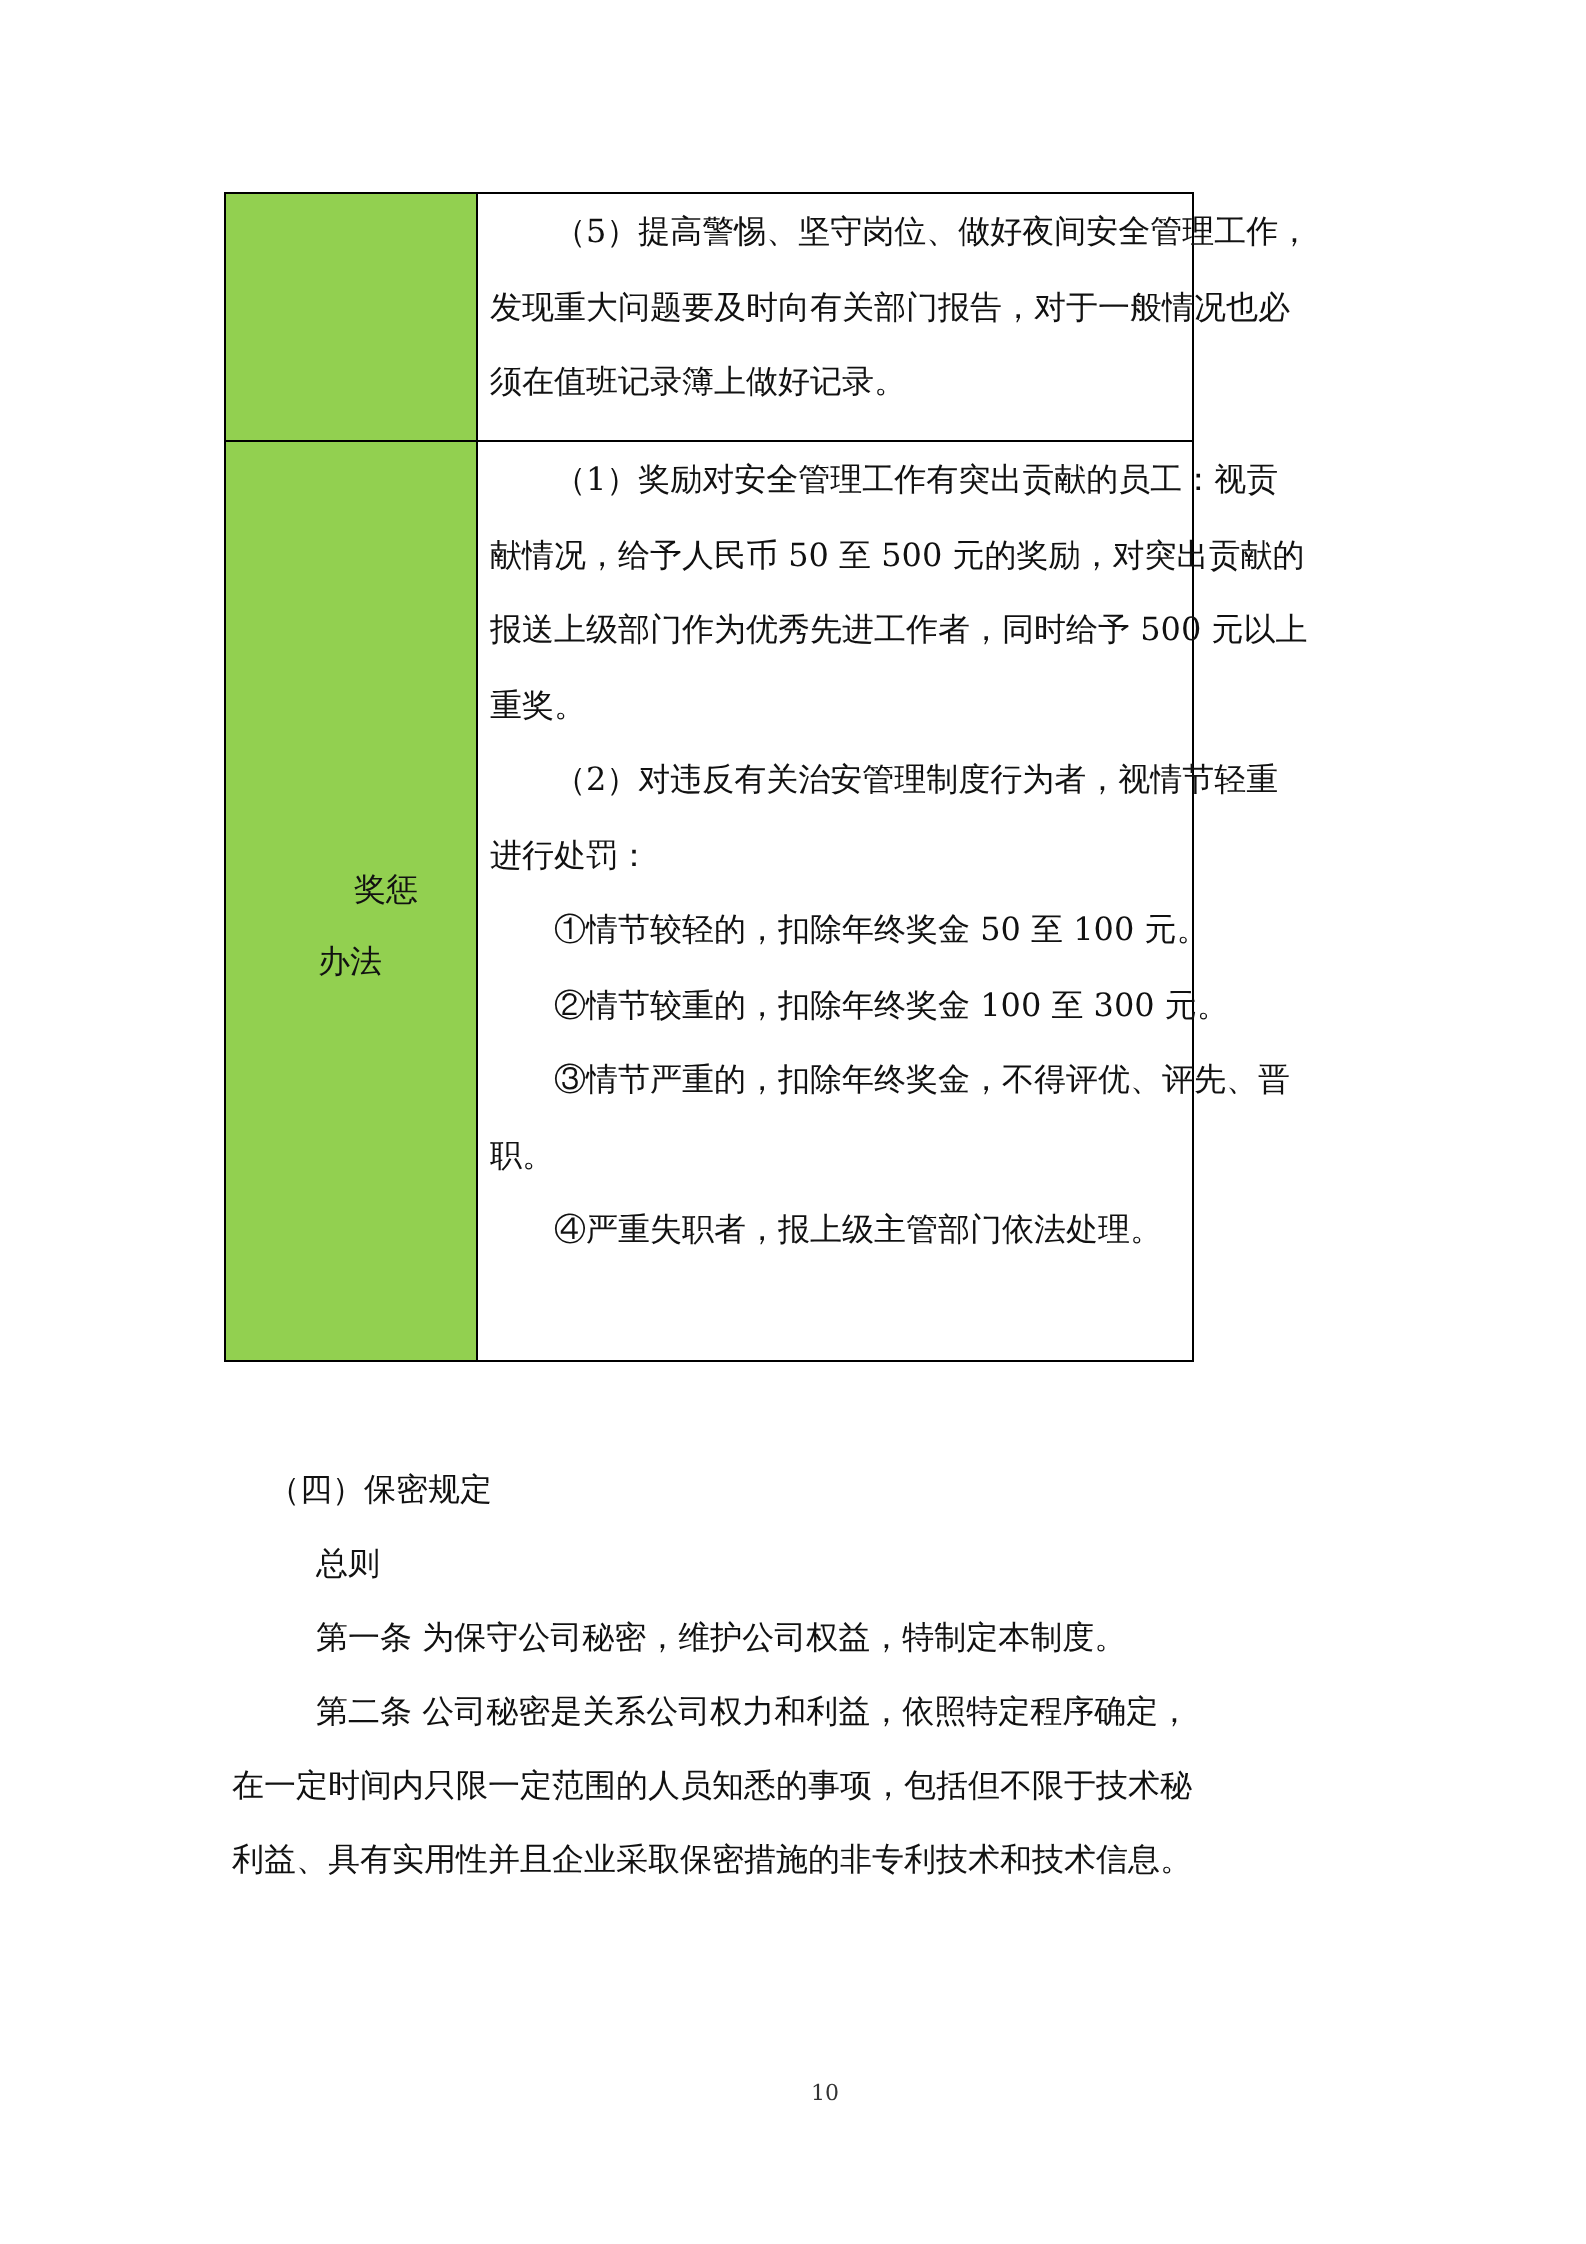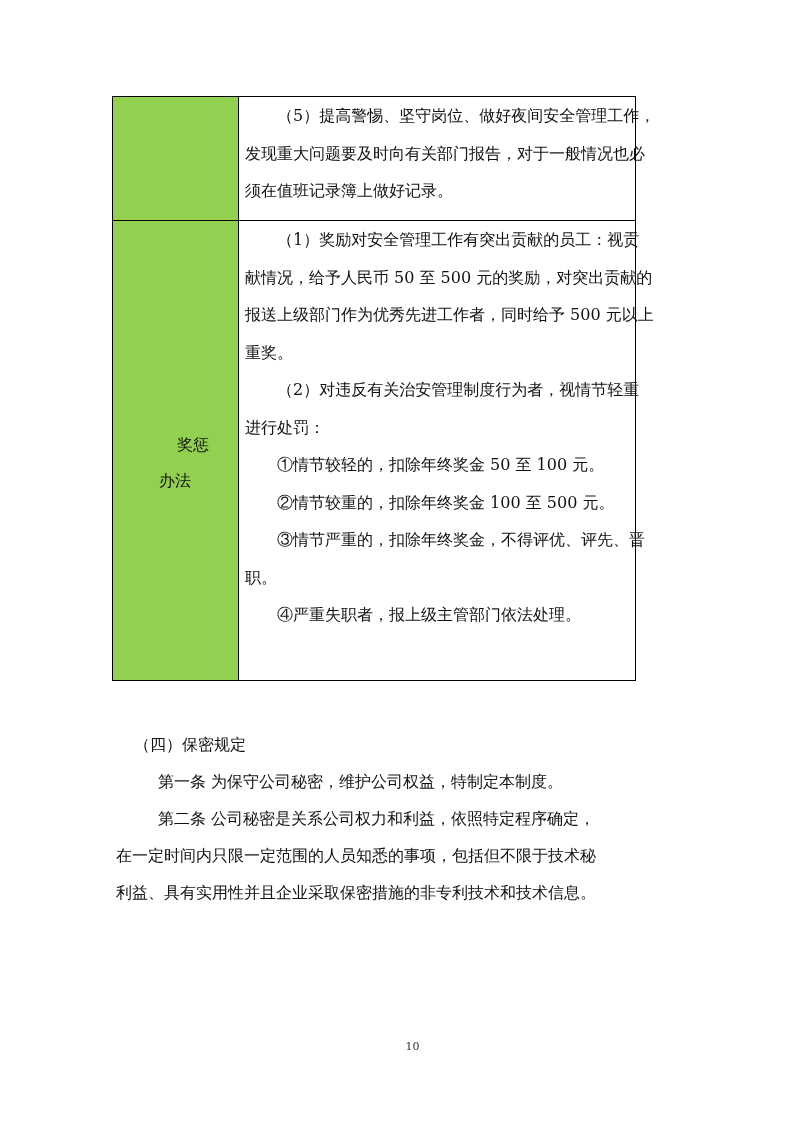--- a/index.html
+++ b/index.html
@@ -1,18 +1,18 @@
 <!DOCTYPE html>
 <html><head>
 <meta charset="utf-8">
 <style>
   html, body { margin: 0; padding: 0; background: #ffffff; }
   body { width: 793px; height: 1122px; position: relative; overflow: hidden;
          font-family: "DejaVu Serif", "Liberation Serif", serif; color: #111; }
-  .tbl { position: absolute; left: 112px; top: 96px; width: 524px;
+  .tbl { position: absolute; left: 112px; top: 96px; width: 485px;
          border-collapse: collapse; table-layout: fixed; }
   .tbl td { border: 1.5px solid #000; vertical-align: top; padding: 16px; }
   .tbl td.lab { width: 93px; background: #92d050; }
   .tbl td.content { padding: 0 6px 0 6px; }
   .p { font-size: 16px; line-height: 37.5px; margin: 0; white-space: nowrap; }
   .ind { text-indent: 32px; }
   .ind-x { text-indent: 32px; }
   .lab-wrap { position: relative; height: 100%; }
   .lab-text1 { position: absolute; left: 48px; top: 198px; font-size: 16px; }
   .lab-text2 { position: absolute; left: 30px; top: 234px; font-size: 16px; }
@@ -42,30 +42,31 @@
       </div>
     </td>
     <td class="content">
       <p class="p ind">（1）奖励对安全管理工作有突出贡献的员工：视贡</p>
       <p class="p">献情况，给予人民币 50 至 500 元的奖励，对突出贡献的</p>
       <p class="p">报送上级部门作为优秀先进工作者，同时给予 500 元以上</p>
       <p class="p">重奖。</p>
       <p class="p ind">（2）对违反有关治安管理制度行为者，视情节轻重</p>
       <p class="p">进行处罚：</p>
       <p class="p ind-x">①情节较轻的，扣除年终奖金 50 至 100 元。</p>
-      <p class="p ind-x">②情节较重的，扣除年终奖金 100 至 500 元。</p>
+      <p class="p ind-x">②情节较重的，扣除年终奖金 100 至 300 元。</p>
       <p class="p ind-x">③情节严重的，扣除年终奖金，不得评优、评先、晋</p>
       <p class="p">职。</p>
       <p class="p ind-x">④严重失职者，报上级主管部门依法处理。</p>
     </td>
   </tr>
 </tbody>
   </table>
 
 <div class="body-text">
   <p class="p" style="text-indent:18px;">（四）保密规定</p>
+  <p class="p" style="text-indent:42px;">总则</p>
   <p class="p" style="text-indent:42px;">第一条  为保守公司秘密，维护公司权益，特制定本制度。</p>
   <p class="p" style="text-indent:42px;">第二条  公司秘密是关系公司权力和利益，依照特定程序确定，</p>
   <p class="p">在一定时间内只限一定范围的人员知悉的事项，包括但不限于技术秘</p>
   <p class="p">利益、具有实用性并且企业采取保密措施的非专利技术和技术信息。</p>
 </div>
 
 <div class="pagenum">10</div>
 
 </body></html>

